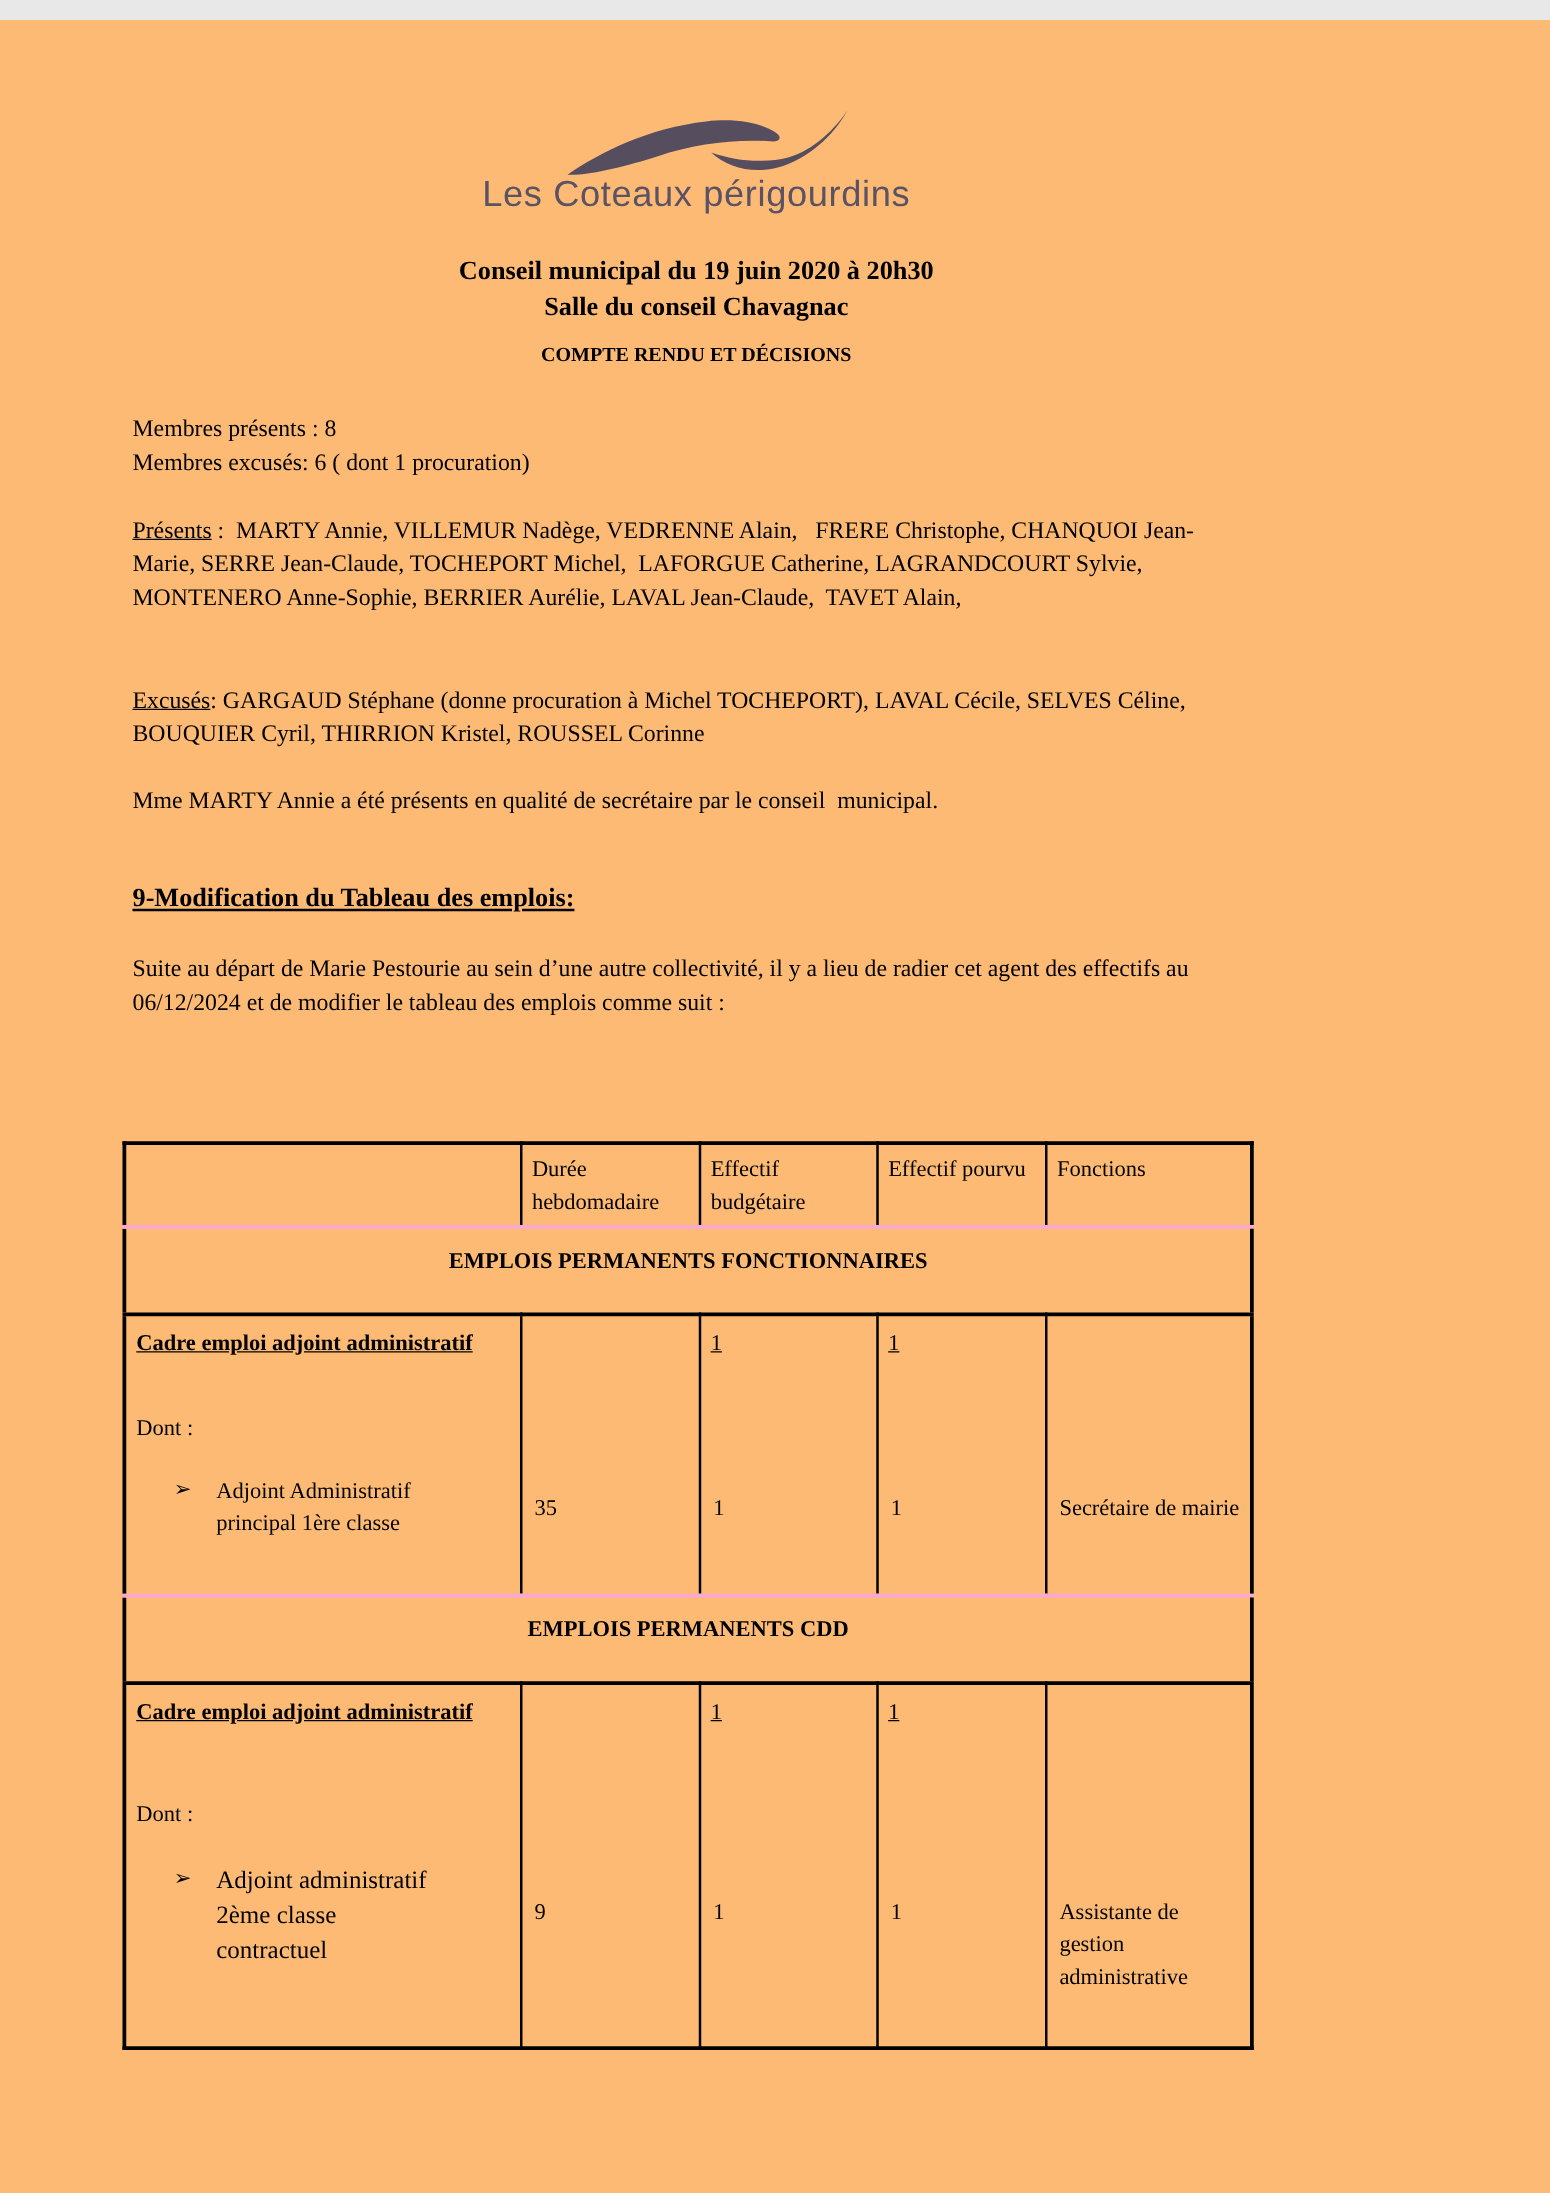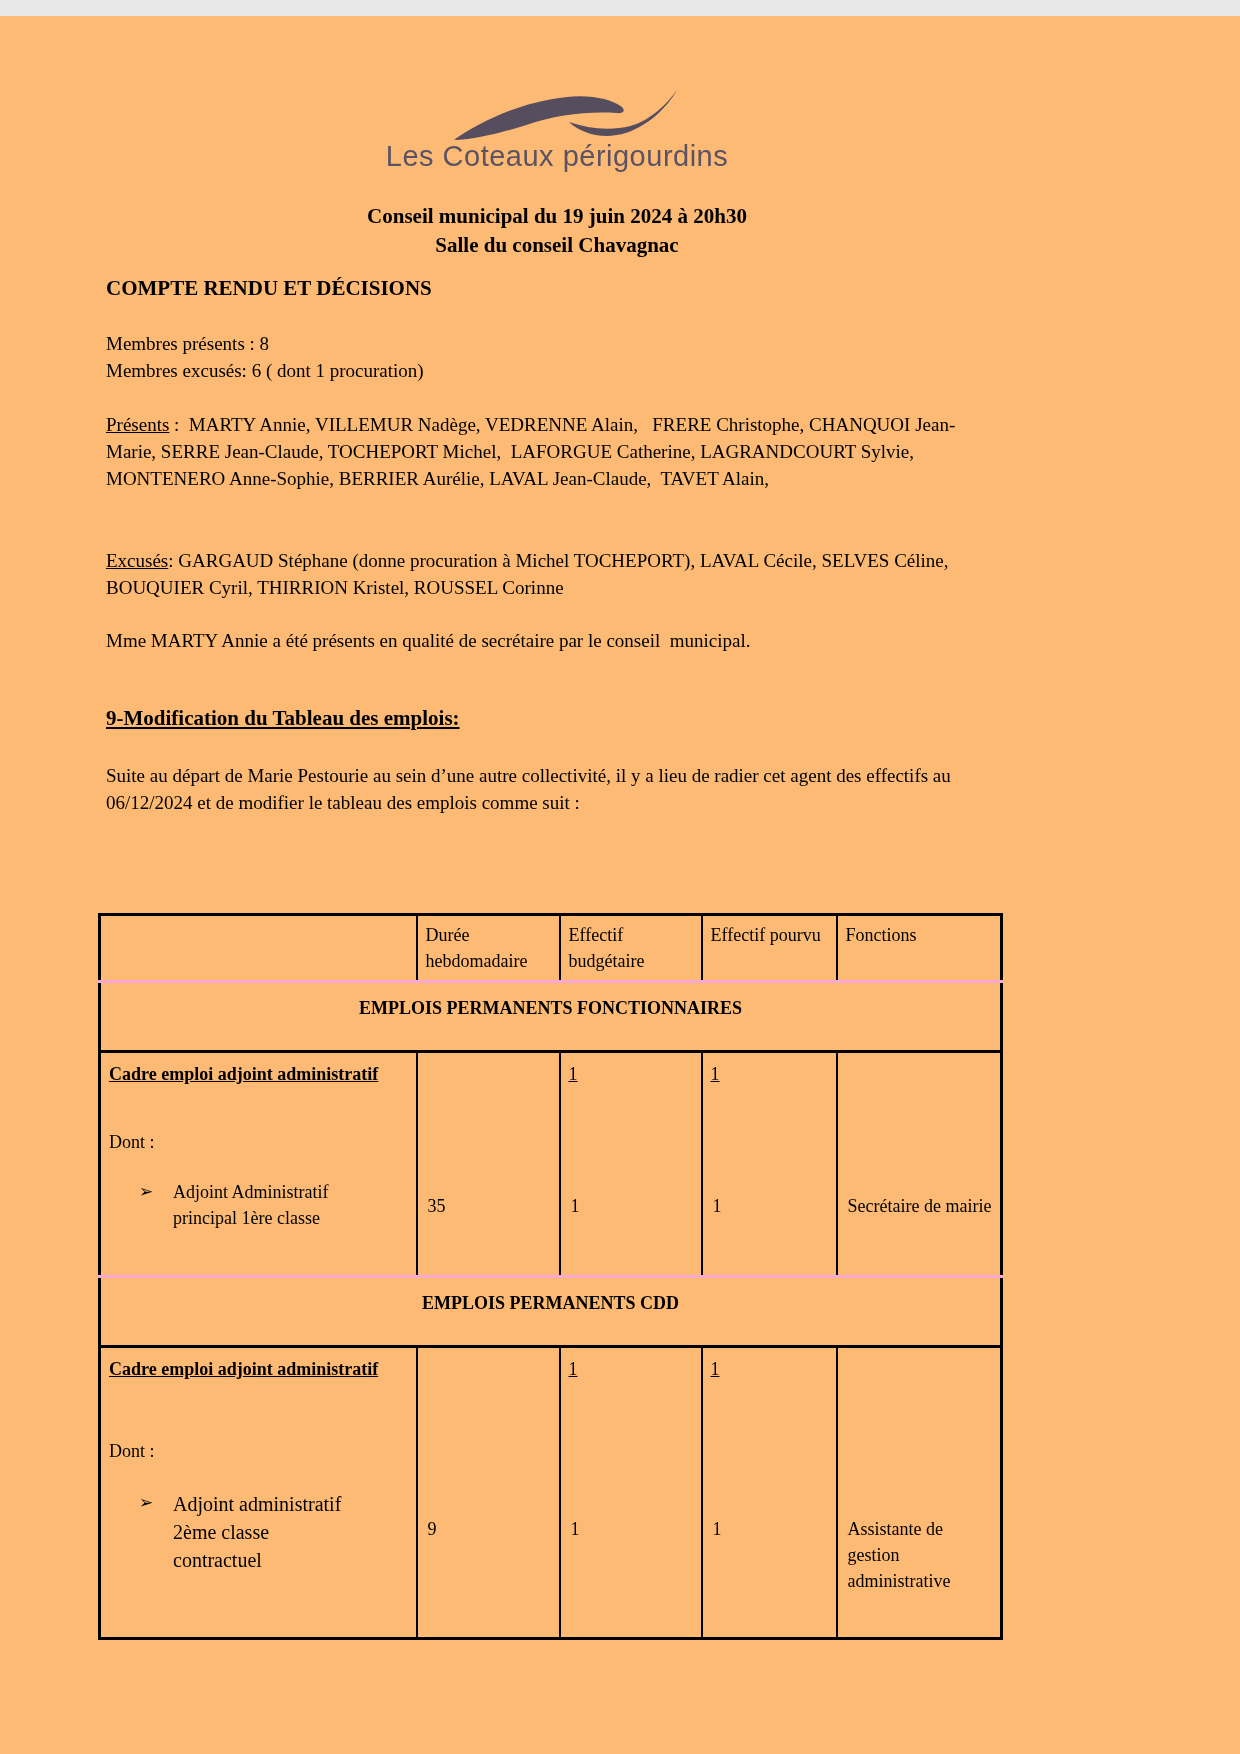--- a/index.html
+++ b/index.html
@@ -22,21 +22,21 @@
     color:#5b5363;
     letter-spacing:.5px;
   }
   
   .title{
     position:absolute;left:106px;top:186px;width:902px;
     text-align:center;font-weight:bold;font-size:21px;line-height:29px;
   }
   .subtitle{
     position:absolute;left:106px;top:260px;width:902px;
-    font-weight:bold;font-size:21px;
+    text-align:center;font-weight:bold;font-size:16px;
   }
   
   .attendance{position:absolute;left:106px;top:314px;font-size:19px;line-height:27px;}
   .para{position:absolute;left:106px;margin:0;font-size:19px;line-height:27px;white-space:pre-wrap;}
   .presents{top:395px;width:862px;}
   .excuses{top:531px;width:862px;}
   .secretary{top:611px;width:880px;}
   .section-heading{
     position:absolute;left:106px;top:690px;
     font-size:21px;font-weight:bold;
@@ -87,21 +87,21 @@
   <svg class="logo-swoosh" viewBox="0 0 230 70" xmlns="http://www.w3.org/2000/svg" aria-hidden="true">
     <path fill="#564e5e" d="M2,58 C28,40 68,20 114,15 C140,12 160,17 170,24
       C176,28 173,32 166,31 C138,29 104,33 75,43 C50,51 18,59 2,58 Z"></path>
     <path fill="#564e5e" d="M118,40 C132,53 154,58 176,51 C196,44 216,28 228,6
       C219,20 200,39 180,44 C160,49 138,47 118,40 Z"></path>
   </svg>
 
   <div class="logo-text">Les Coteaux périgourdins</div>
 
   <div class="title">
-    <div>Conseil municipal du 19 juin 2024 à 20h30</div>
+    <div>Conseil municipal du 19 juin 2020 à 20h30</div>
     <div>Salle du conseil Chavagnac</div>
   </div>
 
   <div class="subtitle">COMPTE RENDU ET DÉCISIONS</div>
 
   <div class="attendance">
     <div>Membres présents : 8</div>
     <div>Membres excusés: 6  ( dont 1 procuration)</div>
   </div>
 

